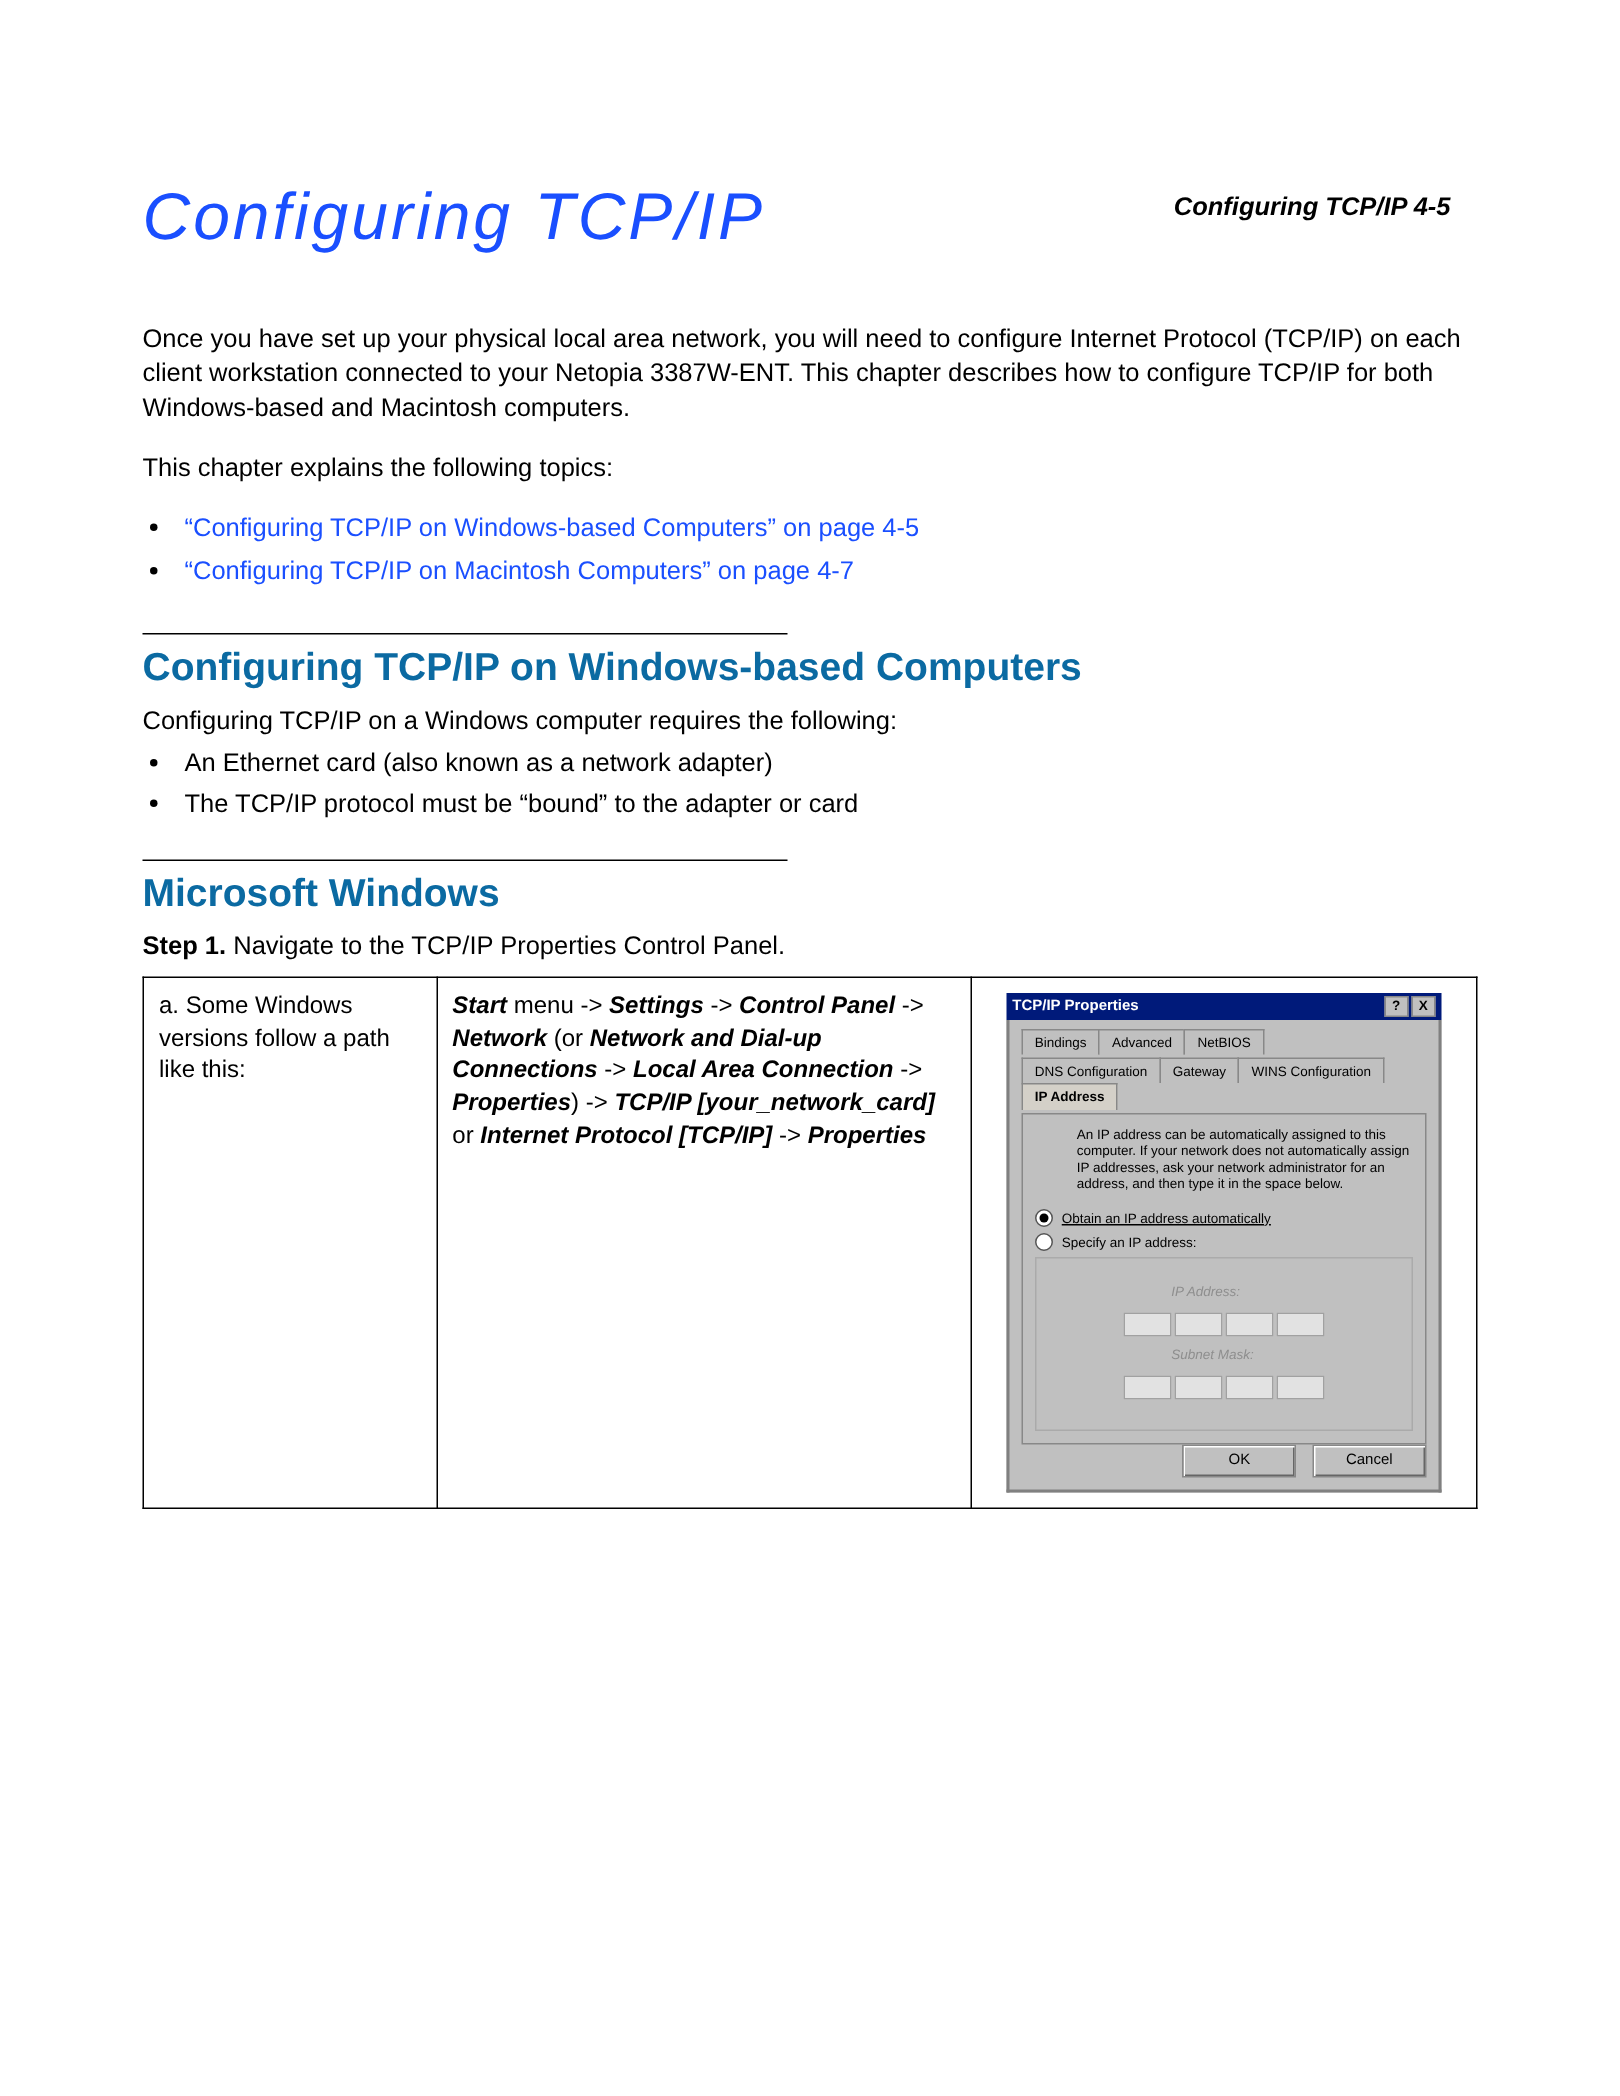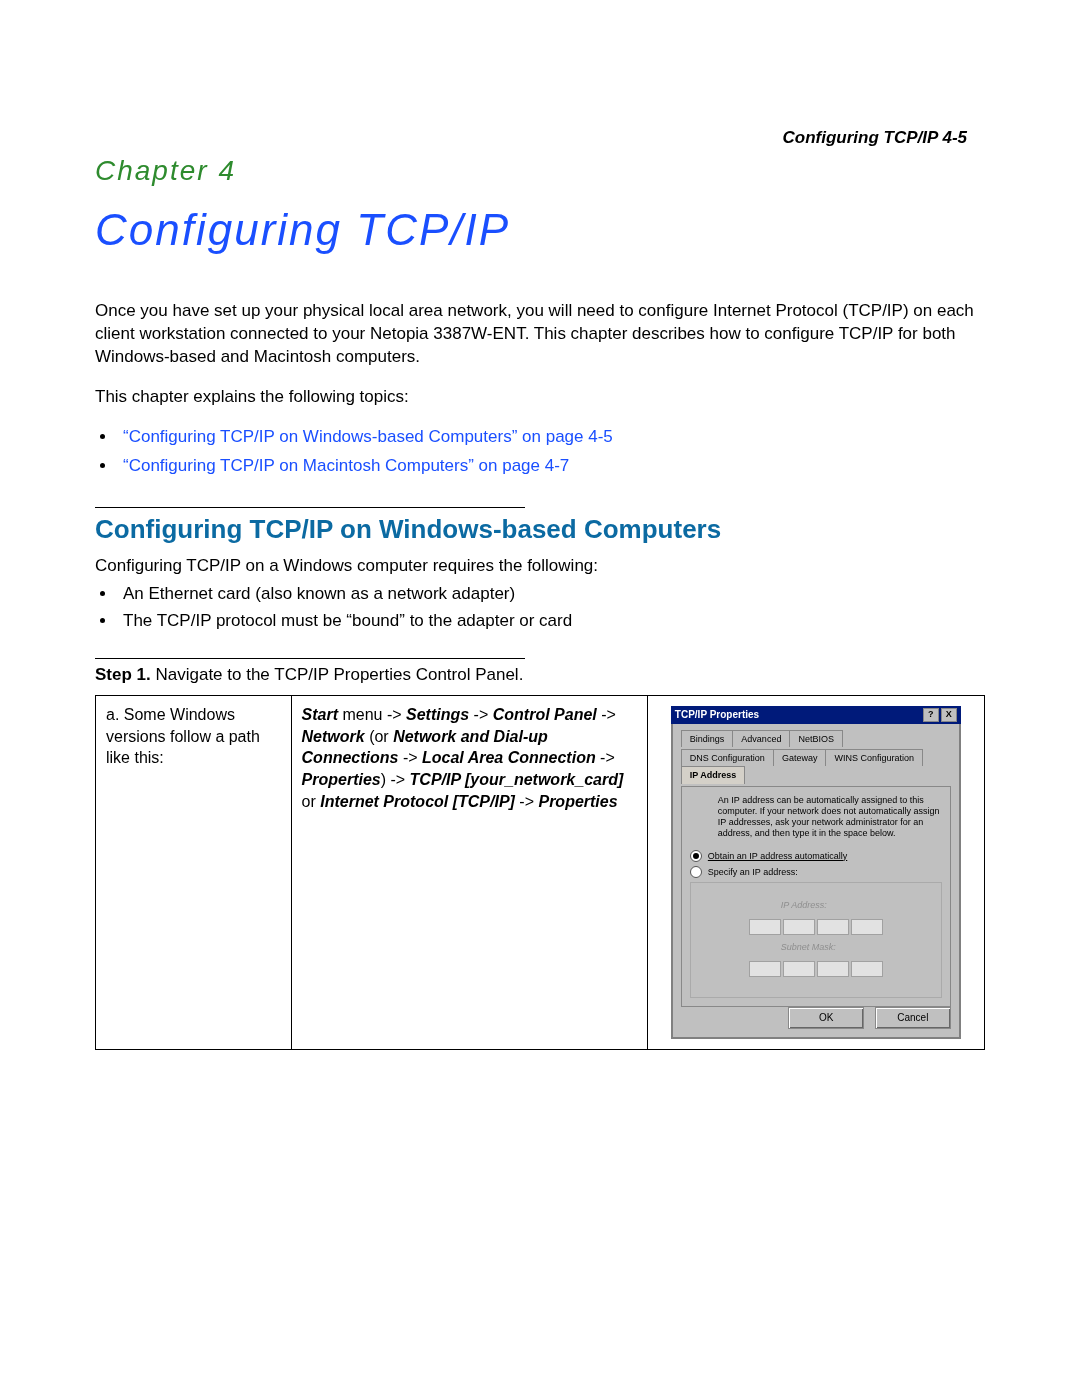--- a/index.html
+++ b/index.html
@@ -159,41 +159,41 @@
     box-shadow:1px 1px 0 #fff inset,-1px -1px 0 #666 inset;
   }
 </style>
 </head>
 <body>
 
 <div class="page">
 
   <div class="running-head">Configuring TCP/IP   4-5</div>
 
-  <div class="chapter-label">Chapter 4</div>
   <div class="chapter-title">Configuring TCP/IP</div>
 
   <p class="body-text">Once you have set up your physical local area network, you will need to configure Internet Protocol (TCP/IP) on each client workstation connected to your Netopia 3387W-ENT. This chapter describes how to configure TCP/IP for both Windows-based and Macintosh computers.</p>
 
   <p class="body-text">This chapter explains the following topics:</p>
 
   <ul class="bullets">
     <li><span class="link-blue">“Configuring TCP/IP on Windows-based Computers” on page 4-5</span></li>
     <li><span class="link-blue">“Configuring TCP/IP on Macintosh Computers” on page 4-7</span></li>
   </ul>
 
   <hr class="rule">
   <div class="h2-blue">Configuring TCP/IP on Windows-based Computers</div>
   <div class="body-text" style="margin-bottom:4px">Configuring TCP/IP on a Windows computer requires the following:</div>
   <ul class="tight-bullets">
     <li>An Ethernet card (also known as a network adapter)</li>
     <li>The TCP/IP protocol must be “bound” to the adapter or card</li>
   </ul>
 
   <hr class="rule">
+  <div class="h2-blue">Microsoft Windows</div>
   <div class="step-line">
     <b>Step 1.</b><span> Navigate to the TCP/IP Properties Control Panel.</span>
   </div>
 
   <table class="step-table">
     <tbody>
         <tr>
       <td class="col-a">a. Some Windows versions follow a path like this:</td>
       <td class="col-b path-text">
         <b>Start</b><span> menu -&gt; </span><b>Settings</b><span> -&gt; </span><b>Control Panel</b><span> -&gt; </span><b>Network</b><span> (or </span><b>Network and Dial-up Connections</b><span> -&gt; </span><b>Local Area Connection</b><span> -&gt; </span><b>Properties</b><span>) -&gt; </span><b>TCP/IP [your_network_card]</b><span> or </span><b>Internet Protocol [TCP/IP]</b><span> -&gt; </span><b>Properties</b>

